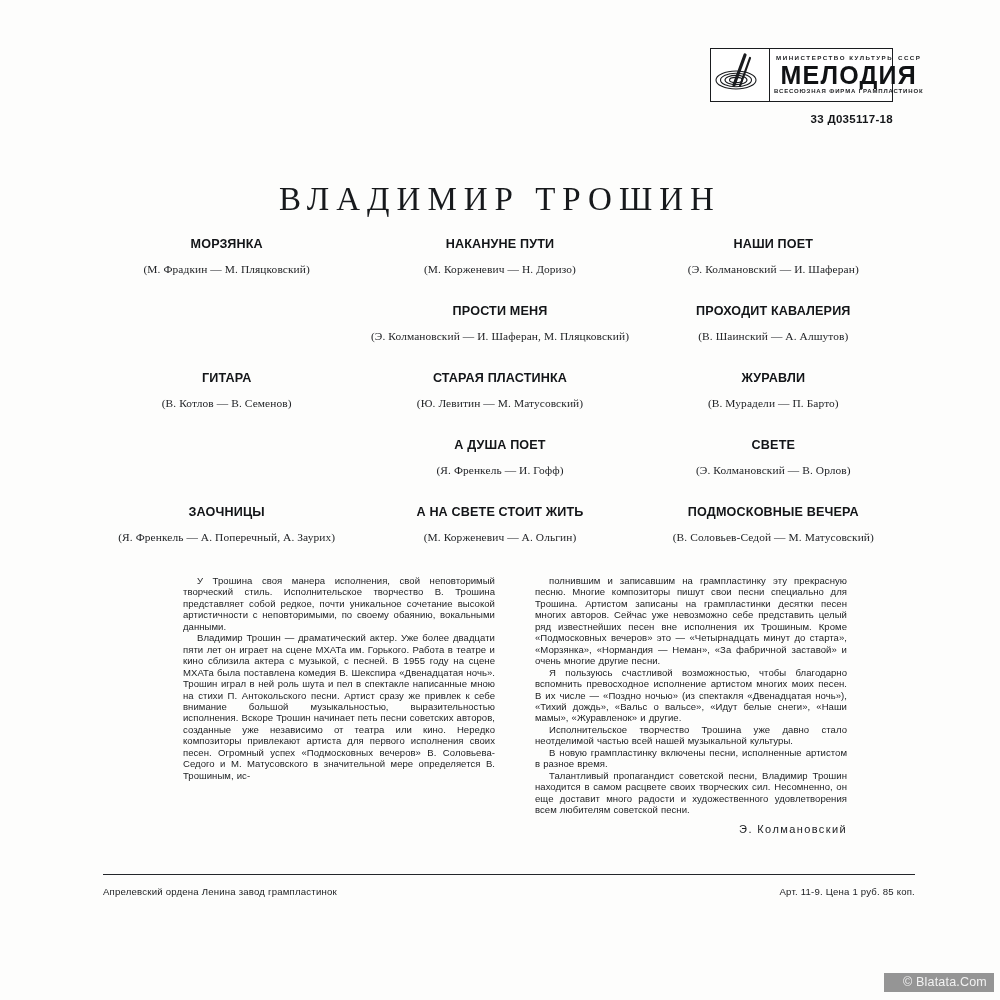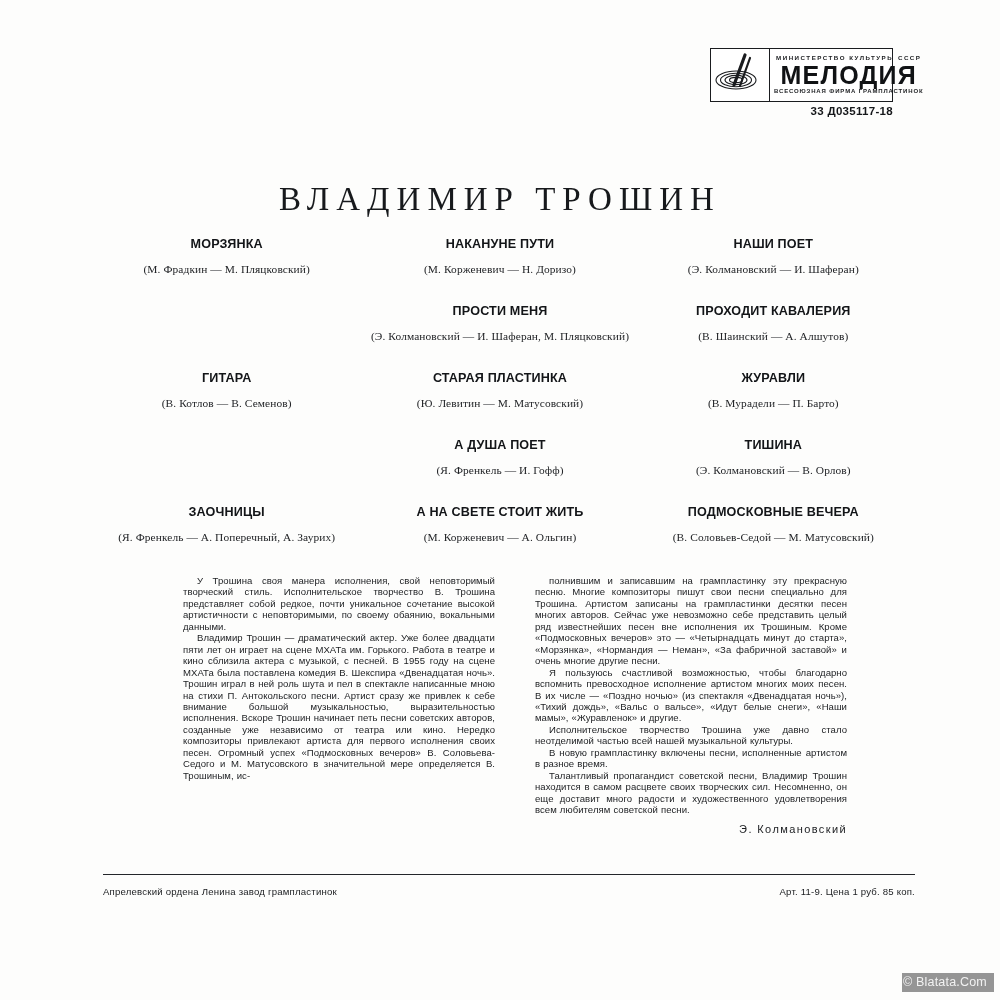--- a/index.html
+++ b/index.html
@@ -75,21 +75,21 @@
   .logo-bot {
     font-family: "Liberation Sans", sans-serif;
     font-size: 6px;
     letter-spacing: 0.85px;
     font-weight: 700;
     color: #1a1c1f;
     white-space: nowrap;
     line-height: 1;
   }
   .catalog {
-    margin-top: 3px;
+    margin-top: 11px;
     text-align: right;
     font-family: "Liberation Sans", sans-serif;
     font-size: 11.5px;
     font-weight: 700;
     letter-spacing: 0.3px;
     color: #15171a;
   }
 
   
   .artist-title {
@@ -200,21 +200,21 @@
 
   .watermark {
     position: absolute;
     right: 6px;
     bottom: 8px;
     background: #8d8d8d;
     color: #f2f2f2;
     font-family: "Liberation Sans", sans-serif;
     font-size: 12.5px;
     letter-spacing: 0.2px;
-    padding: 2px 7px 3px 1px;
+    padding: 2px 7px 3px 19px;
     opacity: 0.92;
   }
 </style>
 </head>
 <body>
 
 <div class="sheet">
 
   <div class="logo-area">
     <div class="logo-box">
@@ -287,21 +287,21 @@
       <div class="track-row">
         <div class="track-cell empty">
           <div class="track-title"></div>
           <div class="track-credit"></div>
         </div>
         <div class="track-cell">
           <div class="track-title">А ДУША ПОЕТ</div>
           <div class="track-credit">(Я. Френкель — И. Гофф)</div>
         </div>
         <div class="track-cell">
-          <div class="track-title">ТИШИНА</div>
+          <div class="track-title">СВЕТЕ</div>
           <div class="track-credit">(Э. Колмановский — В. Орлов)</div>
         </div>
       </div>
       <div class="track-row">
         <div class="track-cell">
           <div class="track-title">ЗАОЧНИЦЫ</div>
           <div class="track-credit">(Я. Френкель — А. Поперечный, А. Заурих)</div>
         </div>
         <div class="track-cell">
           <div class="track-title">А НА СВЕТЕ СТОИТ ЖИТЬ</div>

